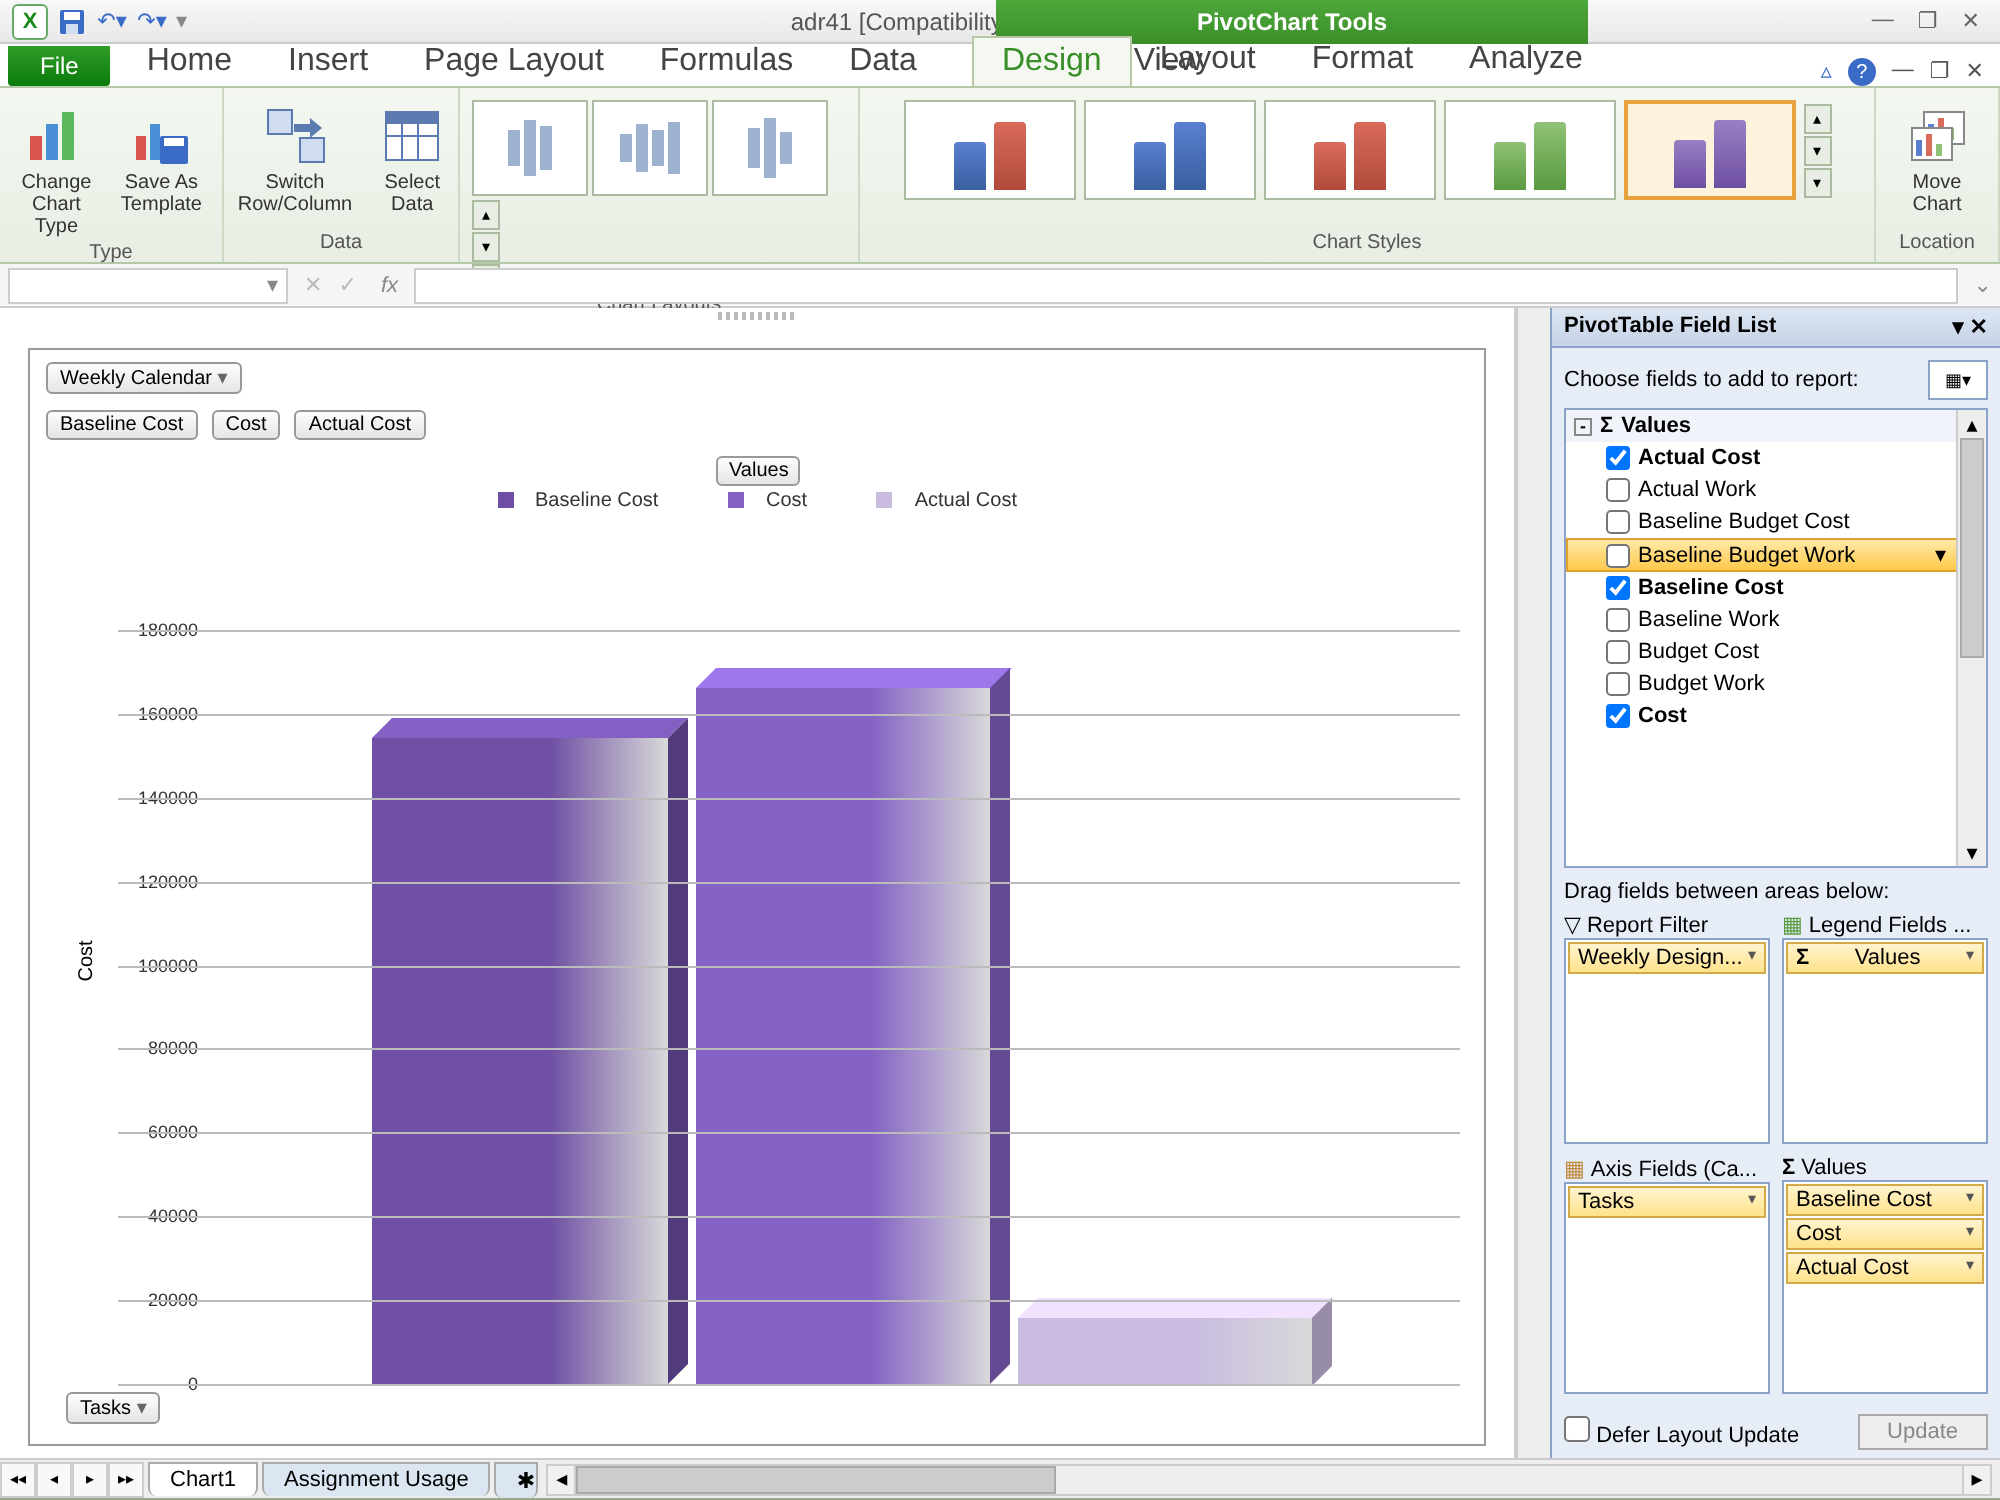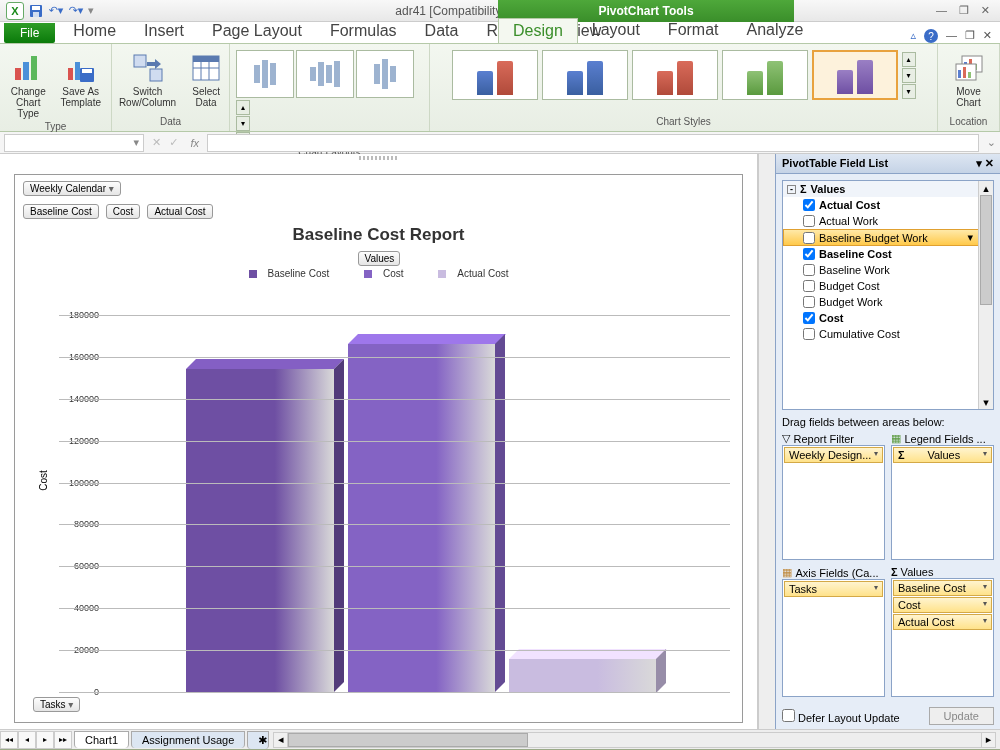--- a/index.html
+++ b/index.html
@@ -12,21 +12,21 @@
 .excel-logo { width: 18px; height: 18px; background: #fff; border: 1px solid #6a6; border-radius: 3px; display: flex; align-items: center; justify-content: center; color: #1a8a1a; font-weight: bold; font-size: 11px; }
 .title-text { flex: 1; text-align: center; color: #555; font-size: 12px; }
 .context-tab { position: absolute; left: 498px; top: 0; width: 296px; height: 22px; background: linear-gradient(#4ea83a,#3a8e2a); color: #fff; text-align: center; line-height: 22px; font-weight: bold; font-size: 12px; }
 .win-controls { display: flex; gap: 12px; padding: 0 10px; color: #666; }
 
 
 .ribbon-tabs { height: 22px; background: #fff; display: flex; align-items: flex-end; border-bottom: 1px solid #b5c9a8; padding-left: 4px; position: relative; }
 .file-tab { background: linear-gradient(#2f9d27,#0a7a0a); color: #fff; padding: 3px 16px; font-size: 12px; border-radius: 0 0 2px 2px; margin-right: 4px; }
 .rtab { padding: 3px 14px; color: #444; font-size: 16px; cursor: default; }
 .rtab.active { background: #f4f8f0; border: 1px solid #b5c9a8; border-bottom: none; color: #3a8e2a; }
-.ctx-tabs { display: flex; position: absolute; left: 498px; }
+.ctx-tabs { display: flex; position: absolute; left: 486px; }
 .help-icons { position: absolute; right: 8px; display: flex; gap: 8px; color: #555; }
 
 
 .ribbon { height: 88px; background: linear-gradient(#f3f7f0,#e8eee4); border-bottom: 1px solid #b5c9a8; display: flex; }
 .ribbon-group { border-right: 1px solid #cdd8c5; padding: 2px 6px; display: flex; flex-direction: column; align-items: center; justify-content: space-between; }
 .ribbon-group .label { font-size: 10px; color: #555; text-align: center; padding-bottom: 2px; }
 .rg-buttons { display: flex; gap: 6px; padding-top: 4px; flex: 1; align-items: flex-start; }
 .rg-btn { display: flex; flex-direction: column; align-items: center; gap: 2px; padding: 2px 4px; cursor: default; }
 .rg-btn .icn { width: 32px; height: 32px; display: flex; align-items: center; justify-content: center; }
 .rg-btn .txt { font-size: 10px; text-align: center; line-height: 11px; color: #333; }
@@ -324,21 +324,20 @@
       </div>
     <div class="chart-canvas">
       <div style="padding:4px 6px">
         <span class="chip dd">Weekly Calendar</span>
       </div>
       <div style="padding:0 6px">
         <span class="chip">Baseline Cost</span>
         <span class="chip">Cost</span>
         <span class="chip">Actual Cost</span>
       </div>
-      <div class="chart-title">Baseline Cost Report</div>
       <span class="chip values-chip">Values</span>
       <div class="legend">
         <span><span class="sq" style="background:#6e4fa3"></span><span>Baseline Cost</span></span>
         <span><span class="sq" style="background:#8463c4"></span><span>Cost</span></span>
         <span><span class="sq" style="background:#c9bce0"></span><span>Actual Cost</span></span>
       </div>
 
       <div class="y-axis-label">Cost</div>
       <div class="y-ticks" id="yticks">
           <div class="y-tick" style="top: 100%;">0</div>
@@ -386,35 +385,43 @@
     </div>
   </div>
   <div class="scroll-v"></div>
 
   <div class="field-list">
     <div class="fl-header">
       <span>PivotTable Field List</span>
       <span><span>▾</span> <span>✕</span></span>
     </div>
     <div class="fl-body">
+      <div class="fl-prompt">
+        <span>Choose fields to add to report:</span>
+        <span class="fl-tools">▦▾</span>
+      </div>
       <div class="fields-box">
         <div class="field-row cat">
             <span style="border:1px solid #888;width:9px;height:9px;display:inline-flex;align-items:center;justify-content:center;font-size:9px;line-height:1">-</span> 
             <span class="sigma">Σ</span> 
             <span>Values</span>
           </div>
         <div id="fields-container">
             <div class="field-row checked">
               <input type="checkbox" checked="" style="">
               <label>Actual Cost</label>
             </div>
             <div class="field-row">
               <input type="checkbox" style="">
               <label>Actual Work</label>
             </div>
+            <div class="field-row">
+              <input type="checkbox" style="">
+              <label>Baseline Budget Cost</label>
+            </div>
             <div class="field-row hover">
               <input type="checkbox" style="">
               <label>Baseline Budget Work</label>
               <span style="margin-left:auto;margin-right:16px">▾</span>
             </div>
             <div class="field-row checked">
               <input type="checkbox" checked="" style="">
               <label>Baseline Cost</label>
             </div>
             <div class="field-row">
@@ -425,24 +432,20 @@
               <input type="checkbox" style="">
               <label>Budget Cost</label>
             </div>
             <div class="field-row">
               <input type="checkbox" style="">
               <label>Budget Work</label>
             </div>
             <div class="field-row checked">
               <input type="checkbox" checked="" style="">
               <label>Cost</label>
-            </div>
-            <div class="field-row">
-              <input type="checkbox" style="">
-              <label>Cumulative Cost</label>
             </div>
           </div>
         <div style="position:absolute;right:0;top:0;bottom:0;width:15px;background:#eee;border-left:1px solid #ccc">
             <div style="height:14px;display:flex;align-items:center;justify-content:center">▴</div>
             <div style="position:absolute;top:14px;left:1px;right:1px;height:110px;background:#ccc;border:1px solid #aaa"></div>
             <div style="position:absolute;bottom:0;height:14px;width:100%;display:flex;align-items:center;justify-content:center">▾</div>
           </div>
       </div>
 
       <div class="areas-prompt">Drag fields between areas below:</div>

